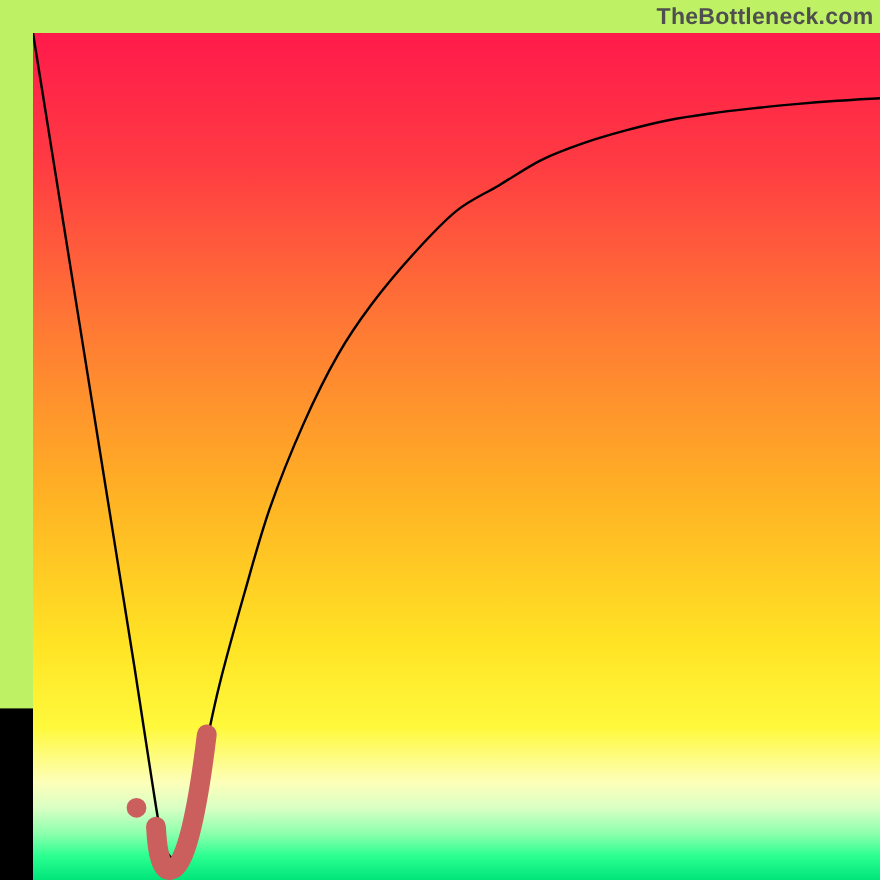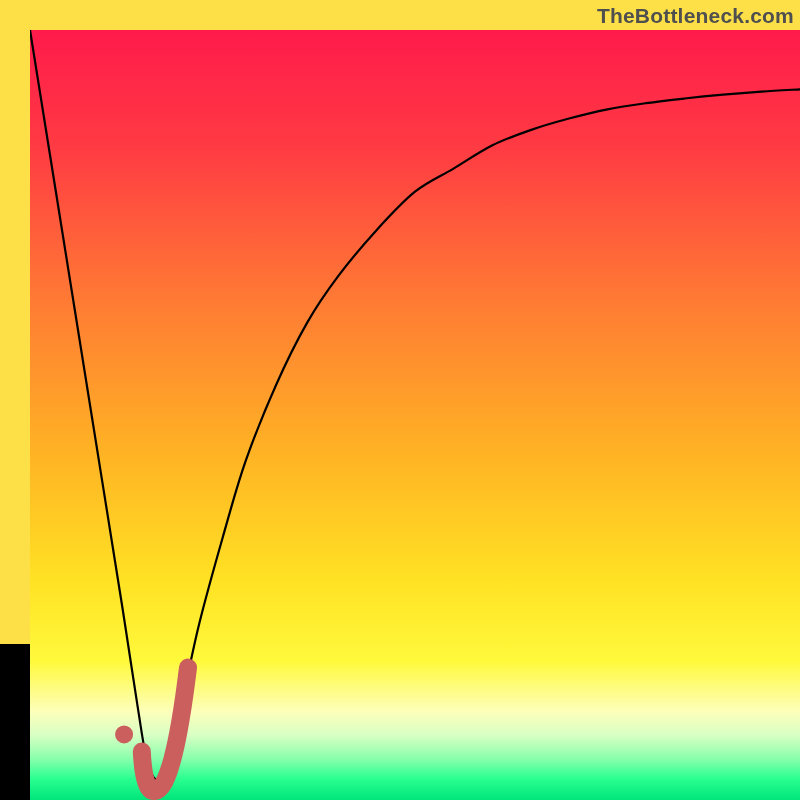--- a/index.html
+++ b/index.html
@@ -8,21 +8,21 @@
     width: 800px;
     height: 800px;
     overflow: hidden;
     background: #000;
     font-family: Arial, Helvetica, sans-serif;
   }
   .frame {
     position: relative;
     width: 800px;
     height: 644px;
-    background: #fde047;
+    background: #bef264;
     text-align: right;
   }
   .plot-area {
     position: absolute;
     left: 30px;
     top: 30px;
     width: 770px;
     height: 770px;
     overflow: hidden;
   }

